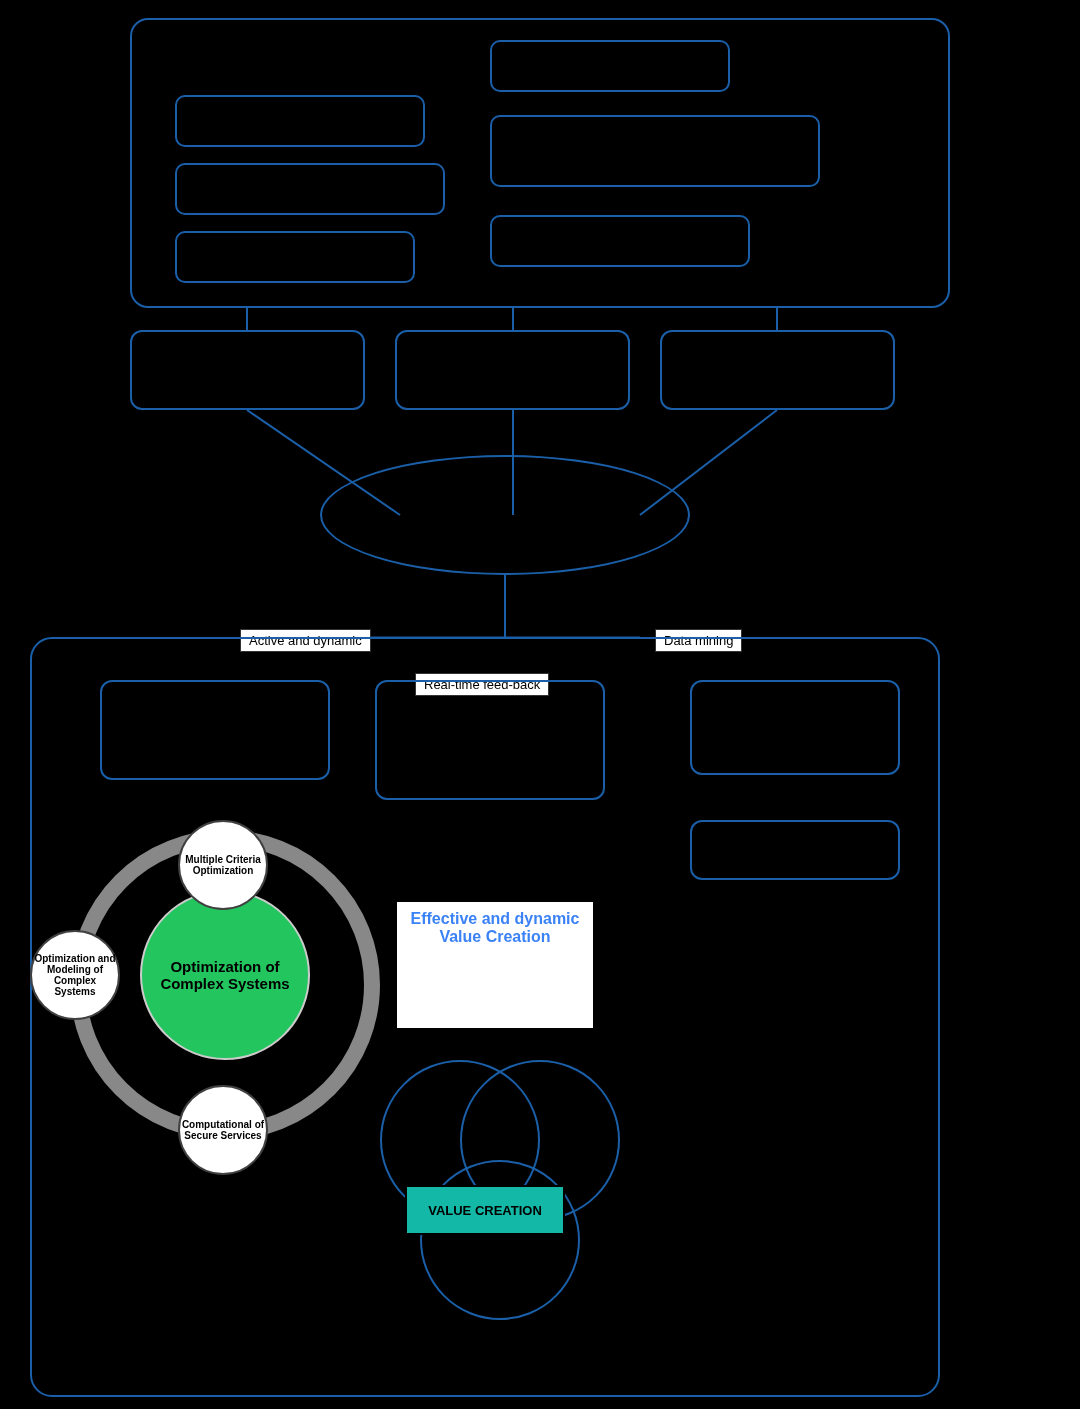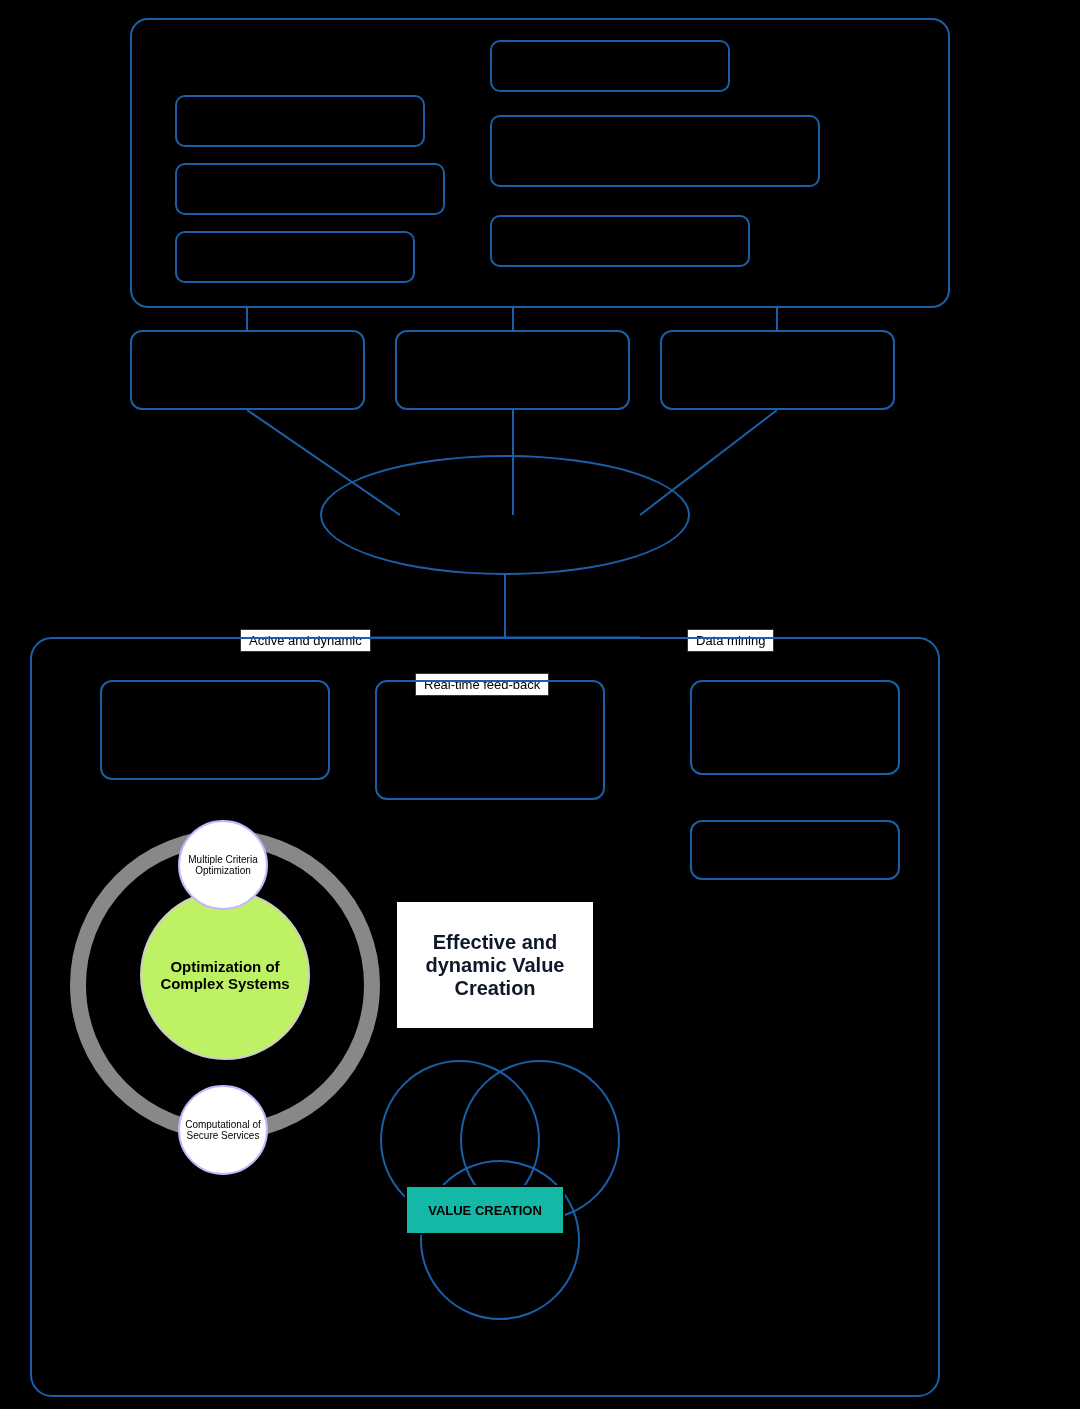--- a/index.html
+++ b/index.html
@@ -201,46 +201,47 @@
       background: transparent;
     }
 
     .center-circle {
       position: absolute;
       top: 890px;
       left: 140px;
       width: 170px;
       height: 170px;
       border-radius: 50%;
-      background: #bef264;
+      background: #22c55e;
       border: 2px solid #ccc;
       display: flex;
       align-items: center;
       justify-content: center;
       text-align: center;
       font-size: 15px;
       font-weight: bold;
       color: #000;
       z-index: 10;
     }
 
     .satellite-circle {
       position: absolute;
       width: 90px;
       height: 90px;
       border-radius: 50%;
       background: #fff;
-      border: 2px solid #c4b5fd;
+      border: 2px solid #404040;
       display: flex;
       align-items: center;
       justify-content: center;
       text-align: center;
       font-size: 10px;
       color: #000;
       z-index: 10;
+      font-weight: bold;
     }
 
     
     .sat-top {
       top: 820px;
       left: 178px;
     }
     
     .sat-right {
       top: 930px;
@@ -260,26 +261,25 @@
     
     .value-creation-box {
       position: absolute;
       top: 900px;
       left: 395px;
       width: 200px;
       height: 130px;
       background: #fff;
       border: 2px solid #000;
       display: flex;
-      align-items: center;
       justify-content: center;
       text-align: center;
-      font-size: 20px;
+      font-size: 16px;
       font-weight: bold;
-      color: #0f172a;
+      color: #3b82f6;
       padding: 8px;
     }
 
     
     .venn-container {
       position: absolute;
       top: 1060px;
       left: 360px;
       width: 280px;
       height: 300px;
@@ -370,41 +370,44 @@
   <div class="inner-box box-tr-3"></div>
 
   <div class="mid-box-1"></div>
   <div class="mid-box-2"></div>
   <div class="mid-box-3"></div>
 
   <div class="oval"></div>
 
   <div class="label-box" style="top:629px; left:240px;">Active and dynamic</div>
   <div class="label-box" style="top:629px; left:415px;margin-top:44px;">Real-time feed-back</div>
-  <div class="label-box" style="top:629px; left:655px;margin-left:32px;">Data mining</div>
+  <div class="label-box" style="top:629px; left:655px;">Data mining</div>
 
   <div class="lower-outer-box"></div>
 
   <div class="lower-box-1"></div>
   <div class="lower-box-2"></div>
 
   <div class="right-box-1"></div>
   <div class="right-box-2"></div>
 
   <div class="circle-ring"></div>
 
   <div class="center-circle">
     <span>Optimization of Complex Systems</span>
   </div>
 
   <div class="satellite-circle sat-top">
     <span>Multiple Criteria Optimization</span>
   </div>
   <div class="satellite-circle sat-bottom">
     <span>Computational of Secure Services</span>
+  </div>
+  <div class="satellite-circle sat-left">
+    <span>Optimization and Modeling of Complex Systems</span>
   </div>
 
   <div class="value-creation-box">
     <span>Effective and dynamic Value Creation</span>
   </div>
 
   <div class="venn-container">
     <div class="venn-circle venn-top-left"></div>
     <div class="venn-circle venn-top-right"></div>
     <div class="venn-circle venn-bottom"></div>

